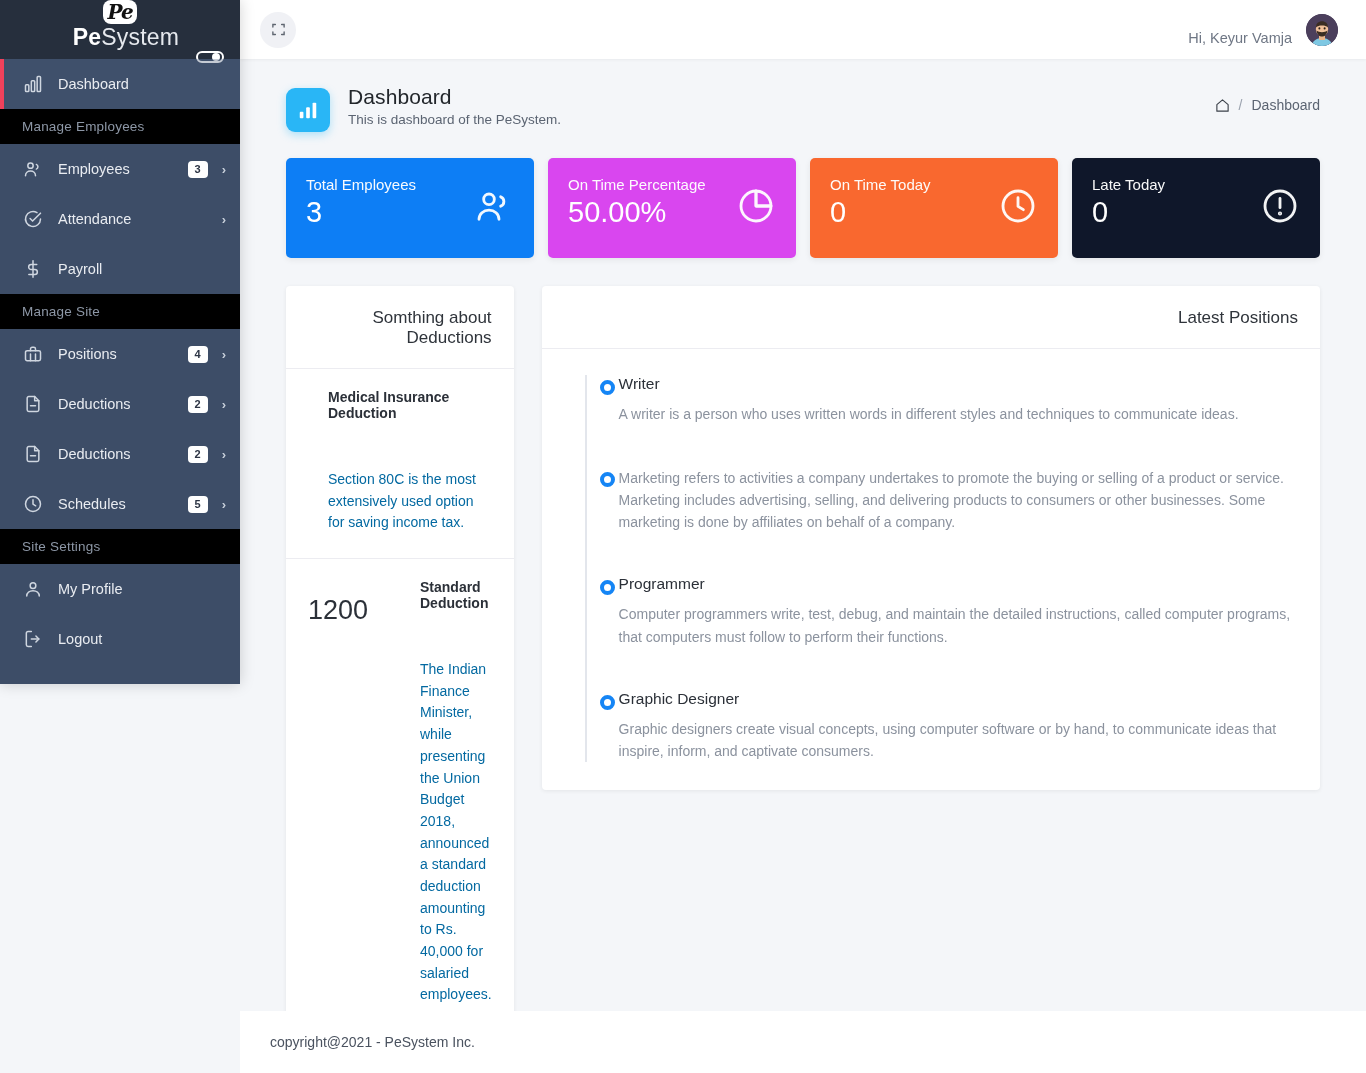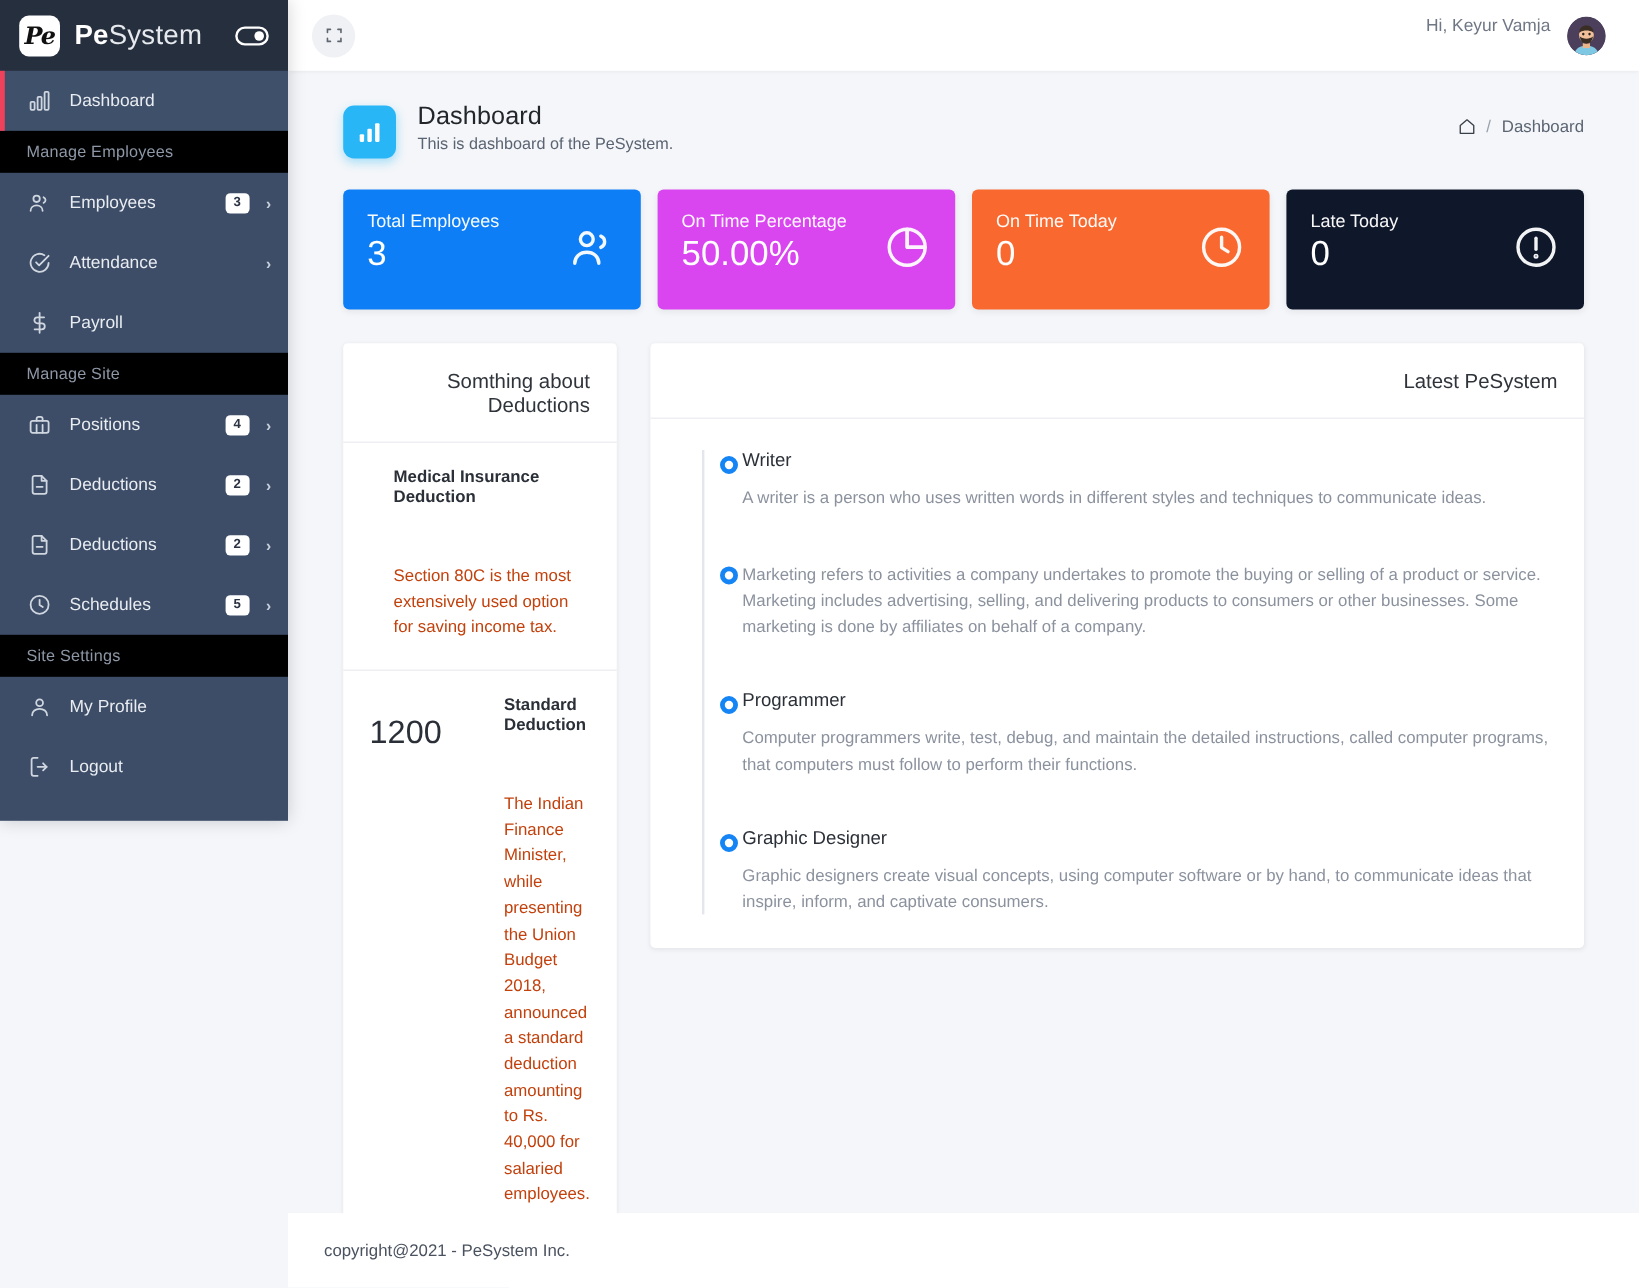--- a/index.html
+++ b/index.html
@@ -15,21 +15,21 @@
   .sidebar {
     width: 240px; height: 684px;
     background: #3d4d67;
     flex: 0 0 240px;
     position: absolute; top: 0; left: 0;
     z-index: 20;
     box-shadow: 0 0 14px rgba(0,0,0,.18);
   }
   .sb-header {
     height: 59px; background: #262f3d;
-    display: flex; align-items: center; padding: 0 16px;
+    display: flex; align-items: center; padding: 0 16px; flex-direction: column;
   }
   .logo-box {
     width: 34px; height: 34px; background: #fff; border-radius: 8px;
     display: flex; align-items: center; justify-content: center;
     font-family: "DejaVu Serif", serif;
     font-weight: bold; font-style: italic; font-size: 20px; color: #111;
     letter-spacing: -1px;
   }
   .brand { margin-left: 12px; font-size: 23px; color: #fff; letter-spacing: .2px; }
   .brand b { font-weight: 700; }
@@ -65,21 +65,21 @@
   .main { margin-left: 240px; width: 1126px; height: 1073px; position: relative; }
   .topbar {
     height: 59px; background: #fff; display: flex; align-items: center;
     padding: 0 28px 0 20px;
     box-shadow: 0 1px 3px rgba(0,0,0,.05);
   }
   .fs-btn {
     width: 36px; height: 36px; border-radius: 50%; background: #f0f1f5;
     display: flex; align-items: center; justify-content: center; cursor: pointer;
   }
-  .user-area { margin-left: auto; display: flex; align-items: flex-start; cursor: pointer; }
+  .user-area { margin-left: auto; display: flex; align-items: flex-end; cursor: pointer; }
   .user-name { color: #6f7785; font-size: 14.5px; margin-right: 14px; }
   .avatar {
     width: 32px; height: 32px; border-radius: 50%; overflow: hidden;
     background: #4b3f5c; position: relative; flex: 0 0 32px;
   }
 
   .content { padding: 26px 46px 0 46px; }
   .page-head { display: flex; align-items: flex-start; margin-bottom: 26px; }
   .page-icon {
     width: 44px; height: 44px; border-radius: 9px; background: #29b6f6;
@@ -109,21 +109,21 @@
   .panels { display: flex; gap: 28px; align-items: flex-start; }
   .panel { background: #fff; border-radius: 4px; box-shadow: 0 1px 4px rgba(0,0,0,.07); }
   .panel-left { width: 503px; }
   .panel-right { flex: 1 1 auto; }
   .panel-head { padding: 22px 22px 20px; font-size: 17px; color: #2f343b; border-bottom: 1px solid #ececf1; text-align: right; }
 
   .ded-row { display: flex; padding: 20px 22px 24px; border-bottom: 1px solid #ececf1; }
   .ded-amt { width: 92px; flex: 0 0 92px; font-size: 27px; color: #2b3038; font-weight: 400; padding-top: 16px; }
   .ded-body { flex: 1 1 auto; padding-left: 20px; }
   .ded-title { font-size: 14px; font-weight: 700; color: #2b3038; margin-bottom: 14px; }
-  .ded-desc { font-size: 14px; color: #c2410c; line-height: 1.55; margin-top: 48px; }
+  .ded-desc { font-size: 14px; color: #0369a1; line-height: 1.55; margin-top: 48px; }
 
   .timeline { padding: 26px 22px 28px 22px; position: relative; }
   .tl-line { position: absolute; left: 43px; top: 26px; bottom: 28px; width: 2px; background: #e3e6ec; }
   .tl-item { position: relative; padding-left: 55px; margin-bottom: 42px; }
   .tl-item:last-child { margin-bottom: 0; }
   .tl-dot {
     position: absolute; left: 36px; top: 5px;
     width: 15px; height: 15px; border-radius: 50%;
     border: 4px solid #1585f5; background: #fff;
   }
@@ -376,21 +376,21 @@
                 <div class="ded-body">
                   <div class="ded-title">Standard Deduction</div>
                   <div class="ded-desc">The Indian Finance Minister, while presenting the Union Budget 2018, announced a standard deduction amounting to Rs. 40,000 for salaried employees.</div>
                 </div>
               </div>
             </div>
 
         </section>
 
         <section class="panel panel-right">
-          <div class="panel-head">Latest PeSystem</div>
+          <div class="panel-head">Latest Positions</div>
           <div class="timeline">
             <div class="tl-line"></div>
             <div id="tl-items">
                 <div class="tl-item">
                   <span class="tl-dot"></span>
                   <div class="tl-title">Writer</div>
                   <div class="tl-desc">A writer is a person who uses written words in different styles and techniques to communicate ideas.</div>
                 </div>
                 <div class="tl-item">
                   <span class="tl-dot"></span>

